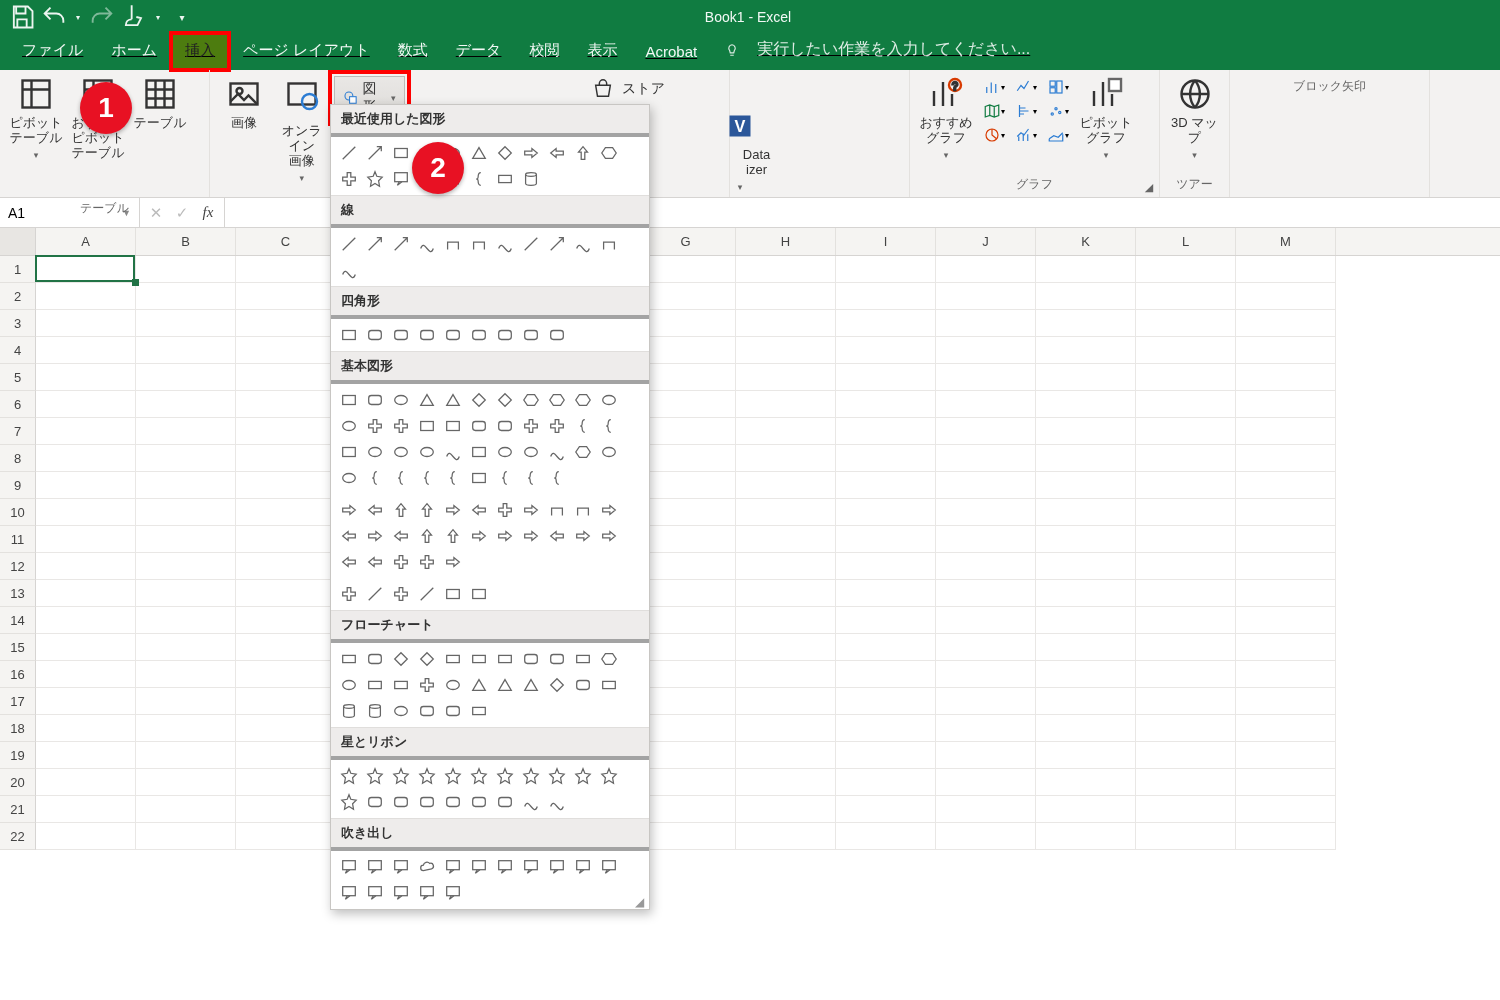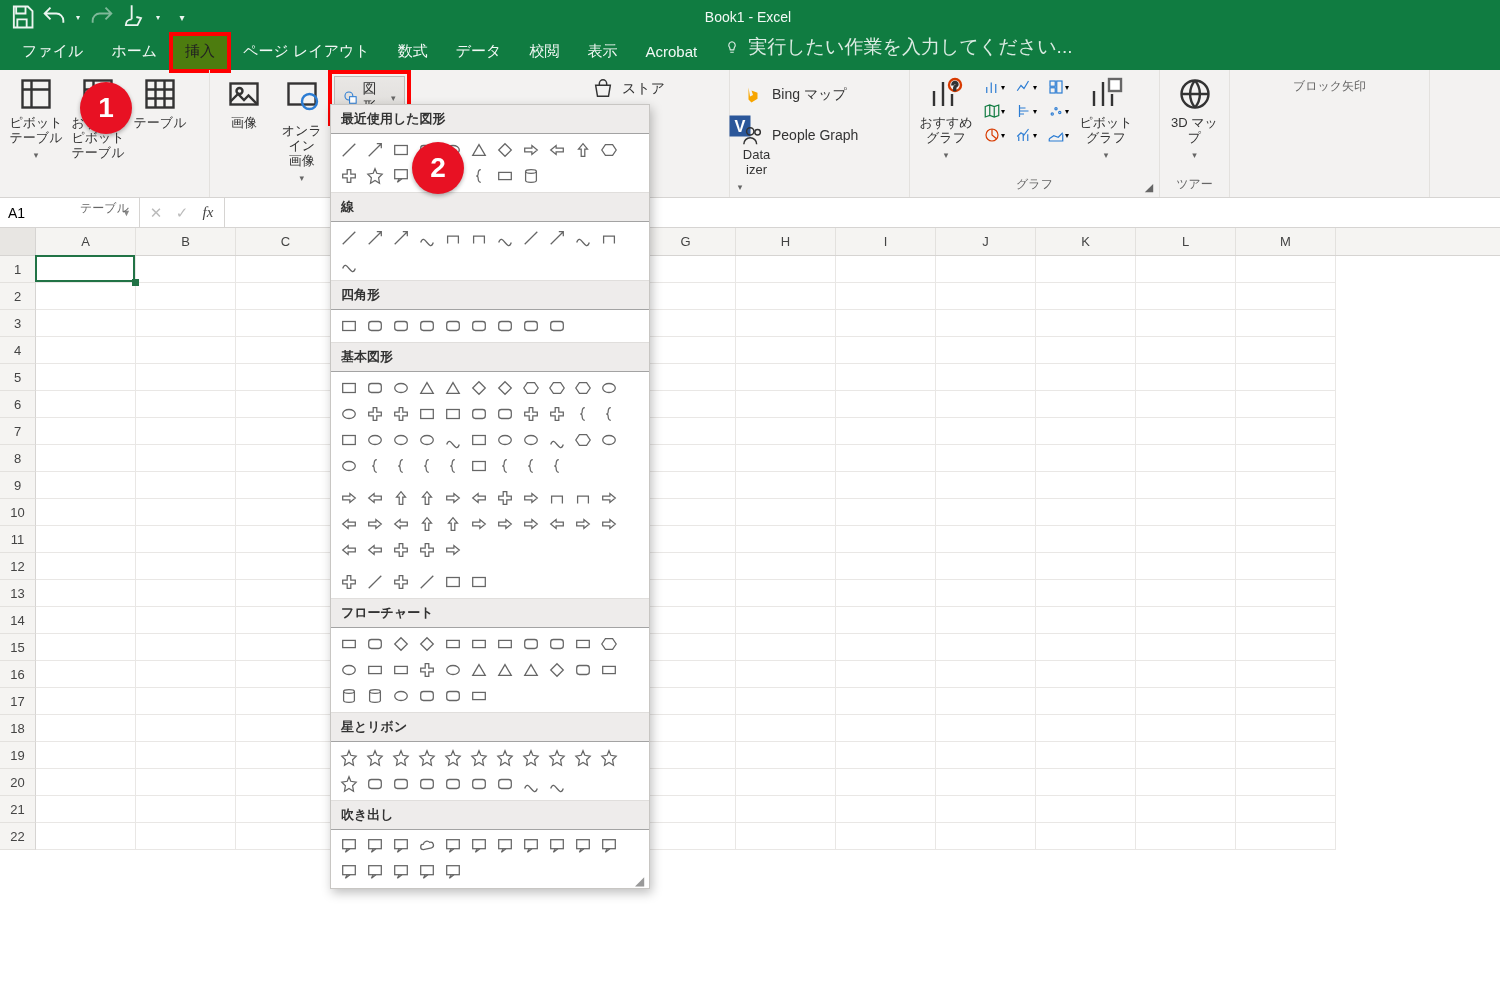--- a/index.html
+++ b/index.html
@@ -5,25 +5,25 @@
 * { margin: 0; padding: 0; box-sizing: border-box; font-family: "Meiryo UI", "Segoe UI", sans-serif; }
 body { background: #fff; width: 1500px; height: 1000px; overflow: hidden; user-select: none; }
 
 
 .titlebar { height: 34px; background: #107c41; display: flex; align-items: center; color: #fff; }
 .qat { display: flex; align-items: center; gap: 4px; padding-left: 8px; }
 .qat-btn { width: 28px; height: 28px; display: flex; align-items: center; justify-content: center; color: rgba(255,255,255,.92); }
 .title { flex: 1; text-align: center; font-size: 14px; color: rgba(255,255,255,.95); }
 
 
-.tabs { height: 36px; background: #107c41; display: flex; align-items: center; padding-left: 8px; }
+.tabs { height: 36px; background: #107c41; display: flex; align-items: flex-end; padding-left: 8px; text-decoration: underline; }
 .tab { padding: 8px 14px 10px; font-size: 15px; color: rgba(255,255,255,.95); cursor: pointer; }
 .tab.active { background: #4d7c0f; color: #222; }
 .tab.highlight { outline: 4px solid #FF0000; outline-offset: -2px; }
-.tellme { display: flex; align-items: center; gap: 9px; padding: 0 14px 10px; color: rgba(255,255,255,.85); font-size: 19px; }
+.tellme { display: flex; align-items: center; gap: 18px; padding: 0 14px 10px; color: rgba(255,255,255,.85); font-size: 16px; }
 .bulb-icon { width: 14px; height: 14px; }
 
 
 .ribbon { height: 128px; background: #f3f2f1; border-bottom: 1px solid #d6d4d2; display: flex; }
 .group { display: flex; flex-direction: column; justify-content: space-between; border-right: 1px solid #e3e1de; padding: 6px 8px 4px; position: relative; }
 .group-controls { display: flex; gap: 6px; align-items: flex-start; }
 .group-label { text-align: center; font-size: 12px; color: #666; padding-top: 2px; }
 .bigbtn { display: flex; flex-direction: column; align-items: center; gap: 4px; width: 56px; font-size: 13px; color: #333; text-align: center; line-height: 1.15; }
 .bigbtn .ico { width: 36px; height: 36px; display: flex; align-items: center; justify-content: center; }
 .has-dd::after { content: " ▾"; font-size: 9px; color: #666; }
@@ -56,21 +56,21 @@
 .colheads { height:28px; display:flex; border-bottom:1px solid #d6d4d2; background:#f5f4f2; }
 .colhead { width:100px; border-right:1px solid #e3e1de; font-size:13px; color:#444; display:flex;align-items:center;justify-content:center; }
 .cells-canvas { position:relative; }
 .cellrow { height:27px; display:flex; }
 .cell { width:100px; border-right:1px solid #e9e7e5; border-bottom:1px solid #e9e7e5; }
 .active-outline { position:absolute; border:2px solid #217346; pointer-events:none; }
 .active-handle { position:absolute; width:7px; height:7px; background:#217346; }
 
 
 .shapes-dd { position:absolute; left:330px; top:104px; width:320px; background:#fff; border:1px solid #c8c6c3; box-shadow:2px 4px 10px rgba(0,0,0,.25); z-index:20; }
-.dd-section-title { background:#eeeceb; padding:5px 10px; font-size:13px; font-weight:700; color:#333; border-top:1px solid #e0dedc; border-bottom:1px solid #a3a3a3; }
+.dd-section-title { background:#eeeceb; padding:5px 10px; font-size:13px; font-weight:700; color:#333; border-top:1px solid #e0dedc; border-bottom:4px solid #a3a3a3; }
 .dd-section-title:first-child { border-top:none; }
 .dd-grid { display:flex; flex-wrap:wrap; padding:4px 6px; gap:2px; }
 .dd-shape { width:24px; height:24px; display:flex; align-items:center; justify-content:center; color:#666; cursor:pointer; }
 .dd-shape svg { width:18px; height:18px; stroke:#666; stroke-width:1.4; fill:none; }
 .dd-resize { position:absolute; right:2px; bottom:2px; width:12px; height:12px; color:#999; font-size:12px; }
 
 svg.icon { stroke: currentColor; fill: none; stroke-width: 1.6; }
 
 </style>
 </head>
@@ -220,40 +220,20 @@
             </div>
           <span style="white-space:pre-line;margin-left:33px;">Data
 izer</span>
         </div>
       </div>
     </div>
     <div class="group-label">アドイン</div>
   </div>
 
   <div class="group" style="width:180px;">
-    <div class="group-controls" style="flex-direction:column;gap:14px;padding-top:6px;">
-      <div class="side-link">
-        <div class="ico">
-            <svg viewBox="0 0 24 24" style="width:18px;height:18px;">
-              <path d="M6 2v16l4 4 8-5V9l-8-3 2 6-4 2z" fill="#f7a500"></path>
-            </svg>
-          </div>
-        <span>Bing マップ</span>
-      </div>
-      <div class="side-link">
-        <div class="ico">
-            <svg class="icon" viewBox="0 0 24 24" stroke="#d83b01">
-              <circle cx="9" cy="8" r="4"></circle>
-              <path d="M2 22a7 7 0 0114 0"></path>
-              <circle cx="17" cy="9" r="3"></circle>
-            </svg>
-          </div>
-        <span>People Graph</span>
-      </div>
-    </div>
     <div class="group-label"></div>
   </div>
 
   <div class="group" style="width:250px;">
     <div class="group-controls">
       <div class="bigbtn has-dd">
         <div class="ico">
             <svg class="icon" viewBox="0 0 24 24" stroke="#2b7cd3">
               <path d="M4 20V10 M10 20V4 M16 20v-8"></path>
               <circle cx="18" cy="6" r="4" stroke="#d83b01"></circle>

